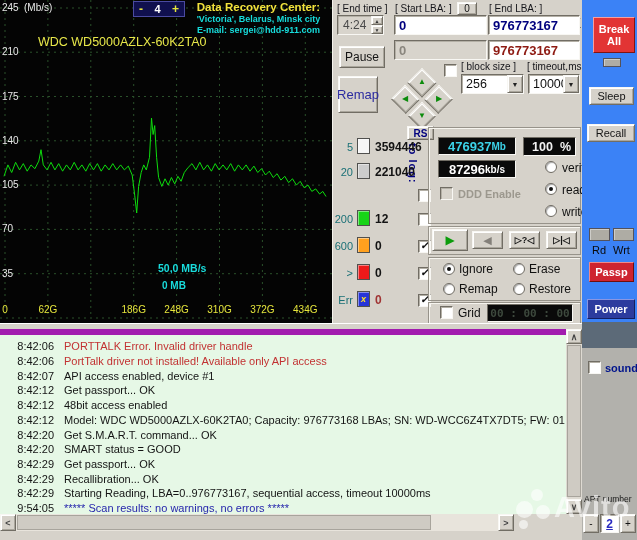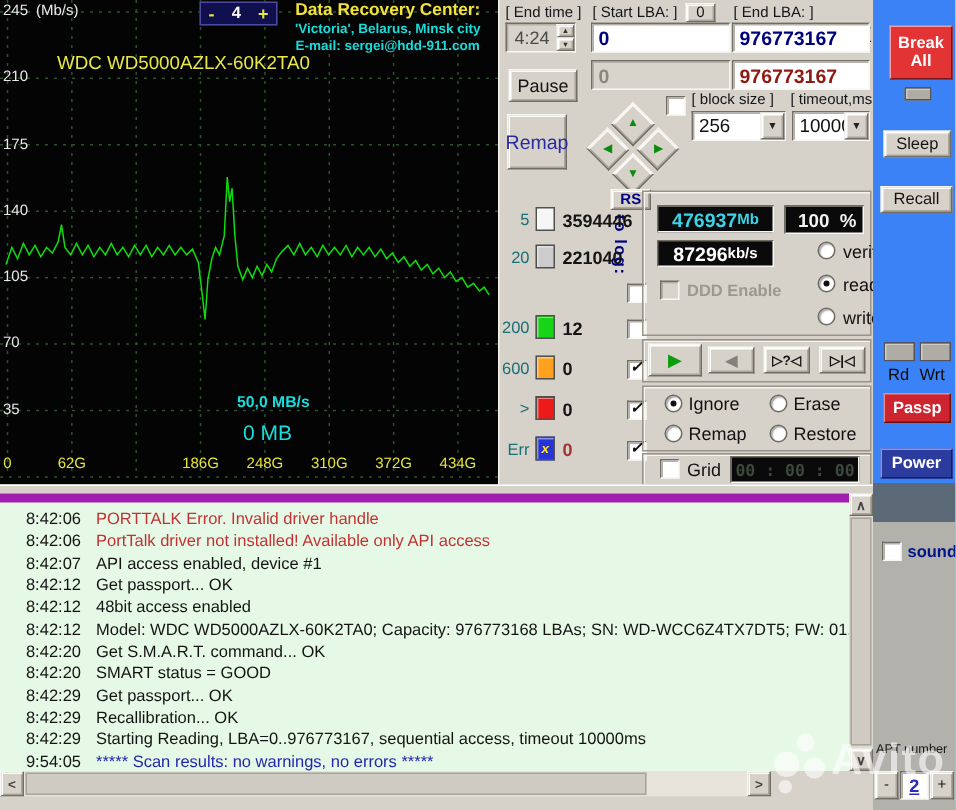--- a/index.html
+++ b/index.html
@@ -13,21 +13,21 @@
   .xtick{position:absolute;top:304px;color:#e6e63c;font-size:10px;transform:translateX(-50%)}
   #yunit{left:24px;top:2px;color:#e9e9e9;font-size:10px}
   #zoomctl{left:133px;top:1px;width:52px;height:16px;background:#10104e;border:1px solid #4a4aa0;display:flex;align-items:center;justify-content:space-between;padding:0 5px}
   #zoomctl .zm{color:#e6e63c;font-weight:bold;font-size:12px;line-height:1}
   #zoomctl .zv{color:#fff;font-size:11px;font-weight:bold}
   #banner{left:186px;top:1px;width:145px;text-align:center}
   .b1{color:#f2e23c;font-weight:bold;font-size:11.5px;line-height:13px}
   .b2{color:#17dcdc;font-weight:bold;font-size:9px;line-height:10.5px}
   #model{left:38px;top:35px;color:#e8e84a;font-size:12.5px}
   #curspeed{left:158px;top:262px;color:#19dcdc;font-size:10.5px;font-weight:bold}
-  #curpos{left:162px;top:280px;color:#19dcdc;font-size:14px;font-weight:normal}
+  #curpos{left:162px;top:280px;color:#19dcdc;font-size:10px;font-weight:bold}
   
   .raised{background:#d6d2ca;border:1px solid;border-color:#f8f7f3 #716d64 #716d64 #f8f7f3;box-shadow:inset 1px 1px 0 #fff,inset -1px -1px 0 #aaa69c}
   .sunken{background:#fff;border:1px solid;border-color:#716d64 #f8f7f3 #f8f7f3 #716d64;box-shadow:inset 1px 1px 0 #b4b0a6}
   .btn{display:flex;align-items:center;justify-content:center;font-size:12px;color:#141414;cursor:default;text-align:center}
   .lbl{position:absolute;font-size:10px;color:#15151a;white-space:nowrap}
   .input{font-size:13px;font-weight:bold;display:flex;align-items:center;padding-left:4px;white-space:pre}
   .navy{color:#00007e}.dred{color:#8e1a12}.gray{color:#8a867e}
   .spin{display:flex}
   .spinval{flex:1;display:flex;align-items:center;padding-left:5px;font-size:12px;color:#4a4a4a}
   .spincol{width:12px;display:flex;flex-direction:column}

